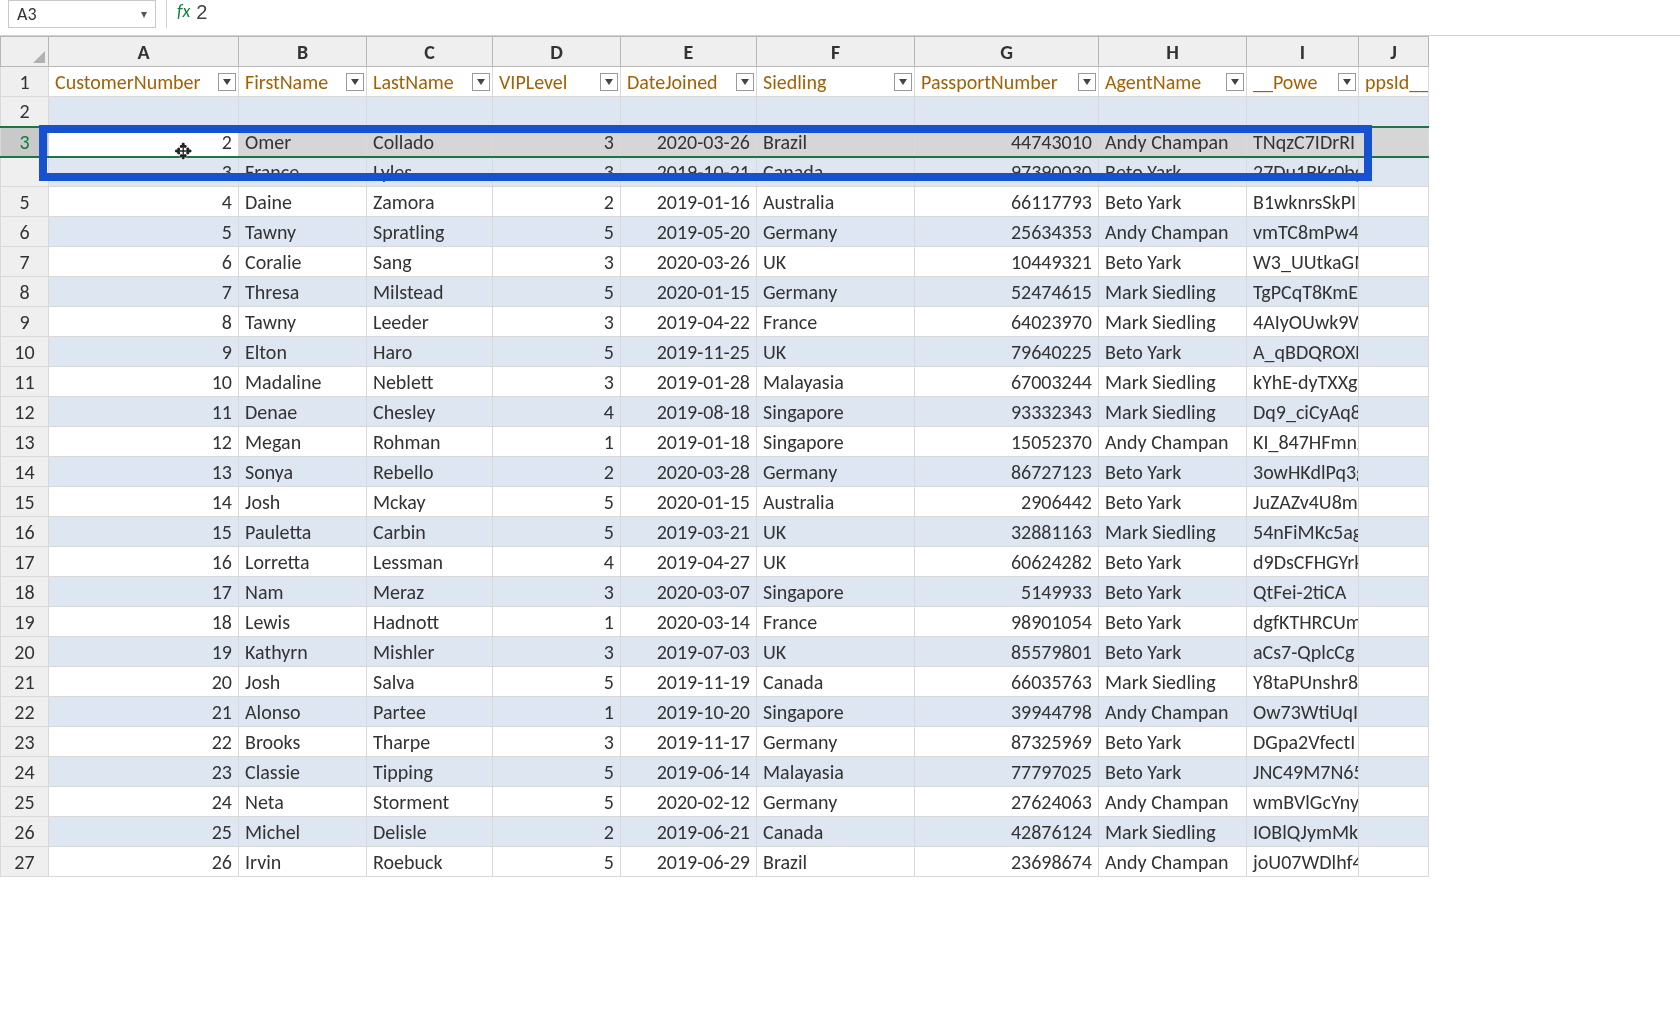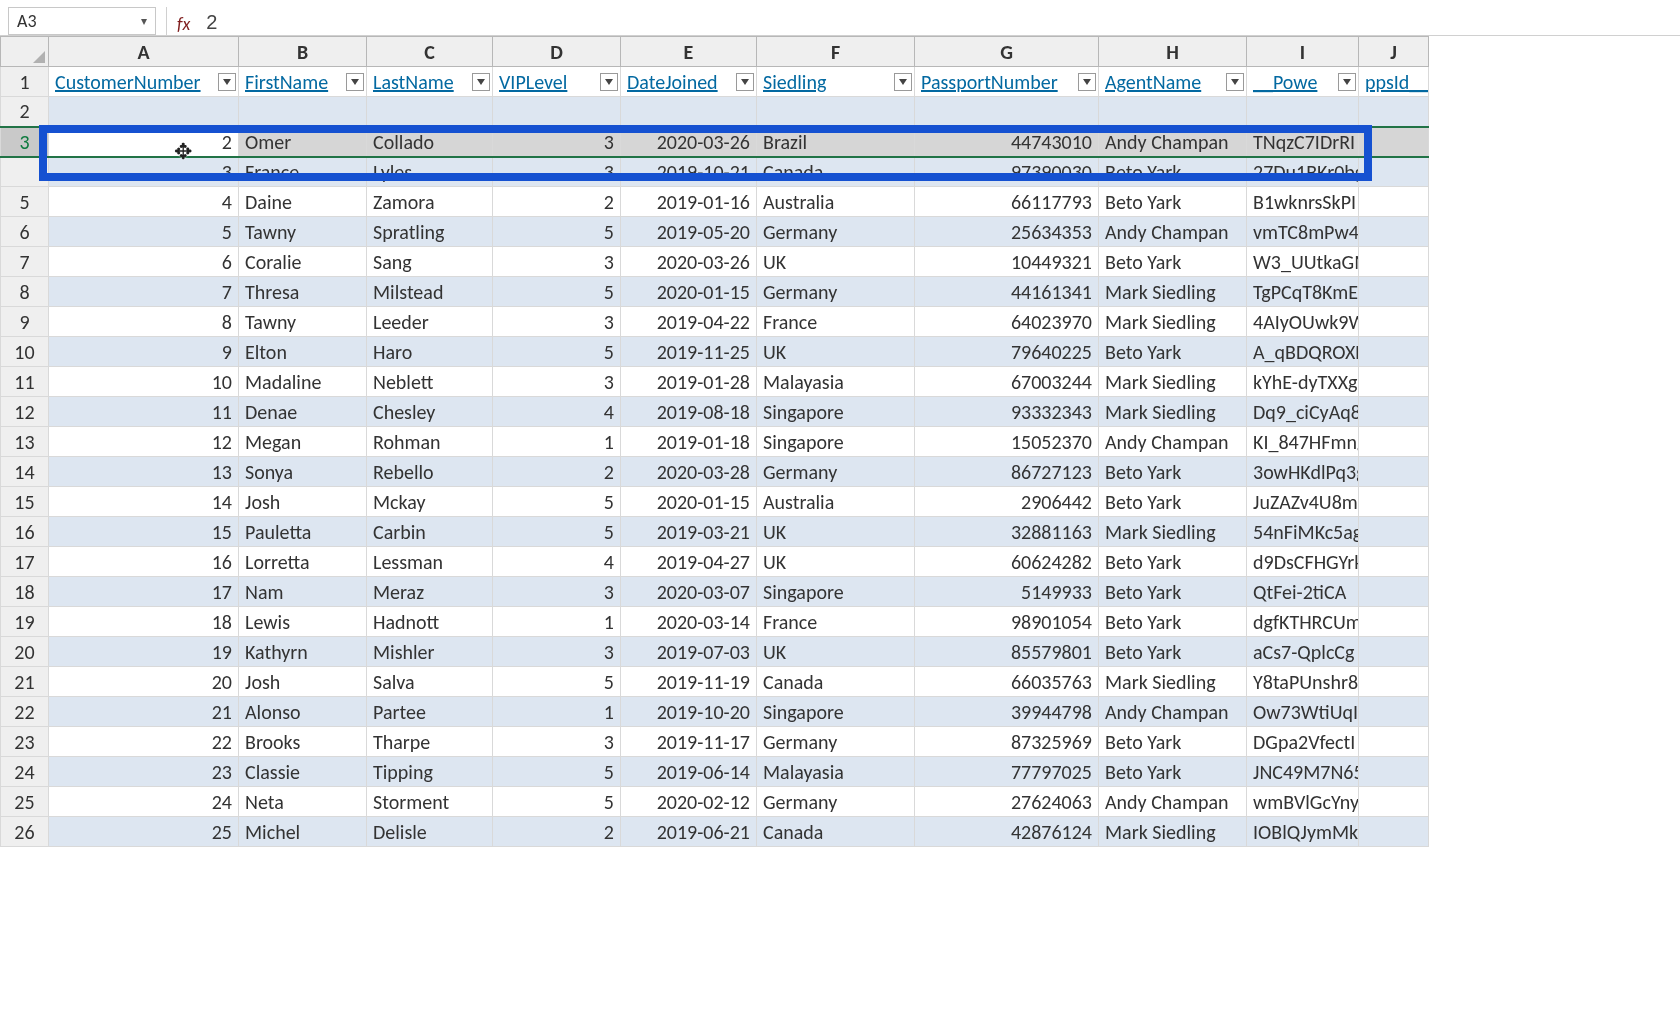--- a/index.html
+++ b/index.html
@@ -7,21 +7,21 @@
     margin: 0; padding: 0;
     font-family: Calibri, "Segoe UI", Arial, sans-serif;
     font-size: 20px;
     color: #333;
     background: #fff;
     overflow: hidden;
   }
   
   .formula-bar {
     display: flex;
-    align-items: flex-end;
+    align-items: flex-start;
     height: 36px;
     border-bottom: 1px solid #d0d0d0;
     background: #fff;
     padding-left: 8px;
   }
   .name-box {
     width: 148px;
     height: 28px;
     border: 1px solid #c8c8c8;
     display: flex;
@@ -33,22 +33,22 @@
   }
   .name-box .chev {
     font-size: 12px; color: #555;
   }
   .fx-sep {
     width: 1px; height: 28px; background: #d0d0d0; margin: 0 10px;
   }
   .fx-label {
     font-style: italic;
     font-size: 18px;
-    color: #7f1d1d;
-    margin-right: 14px;
+    color: #15803d;
+    margin-right: 4px;
   }
   .formula-input {
     flex: 1;
     border: none;
     outline: none;
     font-size: 20px;
     color: #444;
     background: transparent;
   }
 
@@ -100,22 +100,21 @@
     text-align: center;
     font-weight: 400;
     border-color: #b7b7b7;
     width: 48px;
   }
   
   tr.filterhead td {
     background: #fff;
     font-weight: 400;
     position: relative;
-    color: #0369a1;
-    text-decoration: underline;
+    color: #a16207;
   }
   .filter-btn {
     position: absolute;
     right: 2px; top: 50%;
     transform: translateY(-50%);
     width: 18px; height: 18px;
     border: 1px solid #9a9a9a;
     background: #fff;
     display: flex;
     align-items: center;
@@ -325,21 +324,21 @@
           <td class="txt"></td>
         </tr>
         <tr class="band">
           <th class="rownum">8</th>
           <td class="num">7</td>
           <td class="txt">Thresa</td>
           <td class="txt">Milstead</td>
           <td class="num">5</td>
           <td class="num">2020-01-15</td>
           <td class="txt">Germany</td>
-          <td class="num">44161341</td>
+          <td class="num">52474615</td>
           <td class="txt">Mark Siedling</td>
           <td class="txt">TgPCqT8KmEA</td>
           <td class="txt"></td>
         </tr>
         <tr class="norm">
           <th class="rownum">9</th>
           <td class="num">8</td>
           <td class="txt">Tawny</td>
           <td class="txt">Leeder</td>
           <td class="num">3</td>
@@ -564,18 +563,31 @@
           <td class="txt">Michel</td>
           <td class="txt">Delisle</td>
           <td class="num">2</td>
           <td class="num">2019-06-21</td>
           <td class="txt">Canada</td>
           <td class="num">42876124</td>
           <td class="txt">Mark Siedling</td>
           <td class="txt">IOBlQJymMkY</td>
           <td class="txt"></td>
         </tr>
+        <tr class="norm">
+          <th class="rownum">27</th>
+          <td class="num">26</td>
+          <td class="txt">Irvin</td>
+          <td class="txt">Roebuck</td>
+          <td class="num">5</td>
+          <td class="num">2019-06-29</td>
+          <td class="txt">Brazil</td>
+          <td class="num">23698674</td>
+          <td class="txt">Andy Champan</td>
+          <td class="txt">joU07WDlhf4</td>
+          <td class="txt"></td>
+        </tr>
       </tbody>
 </table>
 
 <div class="annotation"></div>
 <div class="move-cursor">✥</div>
 </div>
 
 </body></html>

